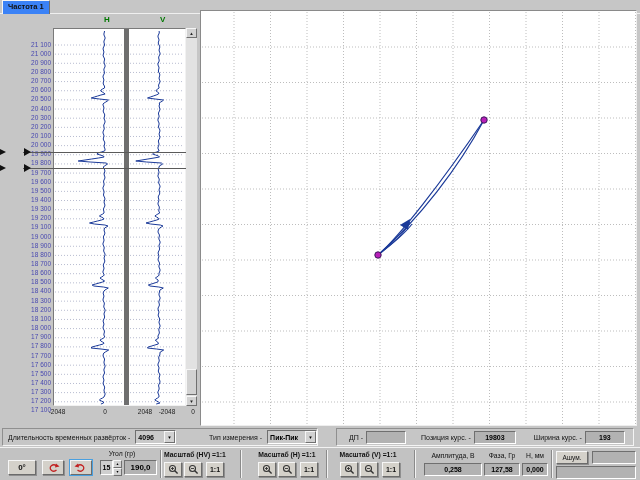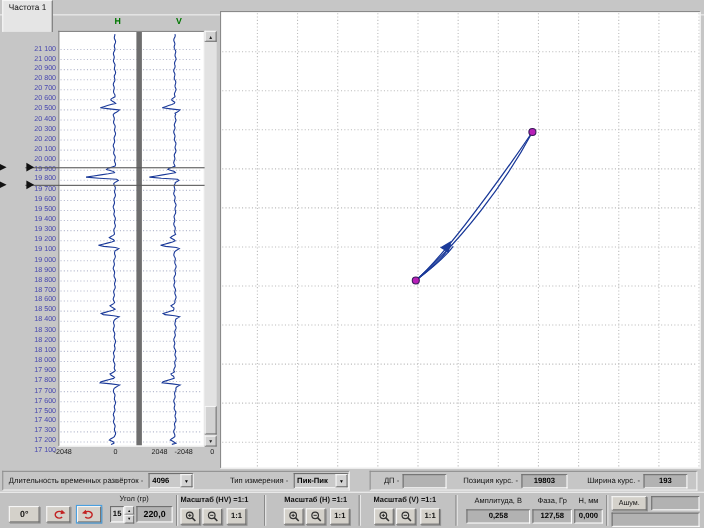--- a/index.html
+++ b/index.html
@@ -1,22 +1,22 @@
 <!DOCTYPE html>
 <html><head>
 <meta charset="utf-8">
 <style>
   *{box-sizing:border-box;margin:0;padding:0;font-family:"Liberation Sans",sans-serif;}
   html,body{width:640px;height:480px;}
   body{background:#c6c6c6;overflow:hidden;position:relative;}
 
   
-  .tab{position:absolute;left:2px;top:0;height:29px;padding:1px 5px 0 5px;background:#e5e5e5;
+  .tab{position:absolute;left:2px;top:0;height:14px;padding:1px 5px 0 5px;background:#3b82f6;
        border:1px solid #f5f5f5;border-bottom:none;border-right-color:#6d6d6d;
-       font-size:7.5px;font-weight:normal;color:#111;z-index:5;}
+       font-size:7.5px;font-weight:bold;color:#111;z-index:5;}
   .work-top{position:absolute;left:0;top:13px;width:640px;height:1px;background:#efefef;}
 
   
   #left-axis{position:absolute;left:18px;top:0;width:33px;height:428px;}
   .ylab{position:absolute;width:100%;text-align:right;font-size:6.5px;line-height:7px;color:#4848b0;}
 
   .htitle,.vtitle{position:absolute;top:15px;font-size:8px;font-weight:bold;color:#007700;}
   .htitle{left:104px;} .vtitle{left:160px;}
 
   
@@ -291,21 +291,21 @@
 
   <div class="sec-lbl" style="left:96px;top:2px;width:52px;">Угол (гр)</div>
   <div class="spin-txt">
     <span>15</span>
   </div>
   <div class="spin-ud">
     <div>▲</div>
     <div>▼</div>
   </div>
   <div class="valbox" style="left:124px;top:12px;width:33px;height:15px;font-size:8px;">
-    <span>220,0</span>
+    <span>190,0</span>
   </div>
 
   <div class="vsep" style="left:160px;"></div>
 
   <div class="sec-lbl bold" style="left:163px;top:3px;width:64px;">Масштаб (HV) =1:1</div>
   <div class="b3" style="left:164px;top:14px;width:18px;height:15px;">
     <svg width="11" height="11">
       <circle cx="4.5" cy="4.5" r="3" fill="none" stroke="#333" stroke-width="1.1"></circle>
       <line x1="6.8" y1="6.8" x2="9.6" y2="9.6" stroke="#333" stroke-width="1.4"></line>
       <line x1="3" y1="4.5" x2="6" y2="4.5" stroke="#333" stroke-width="0.9"></line>

